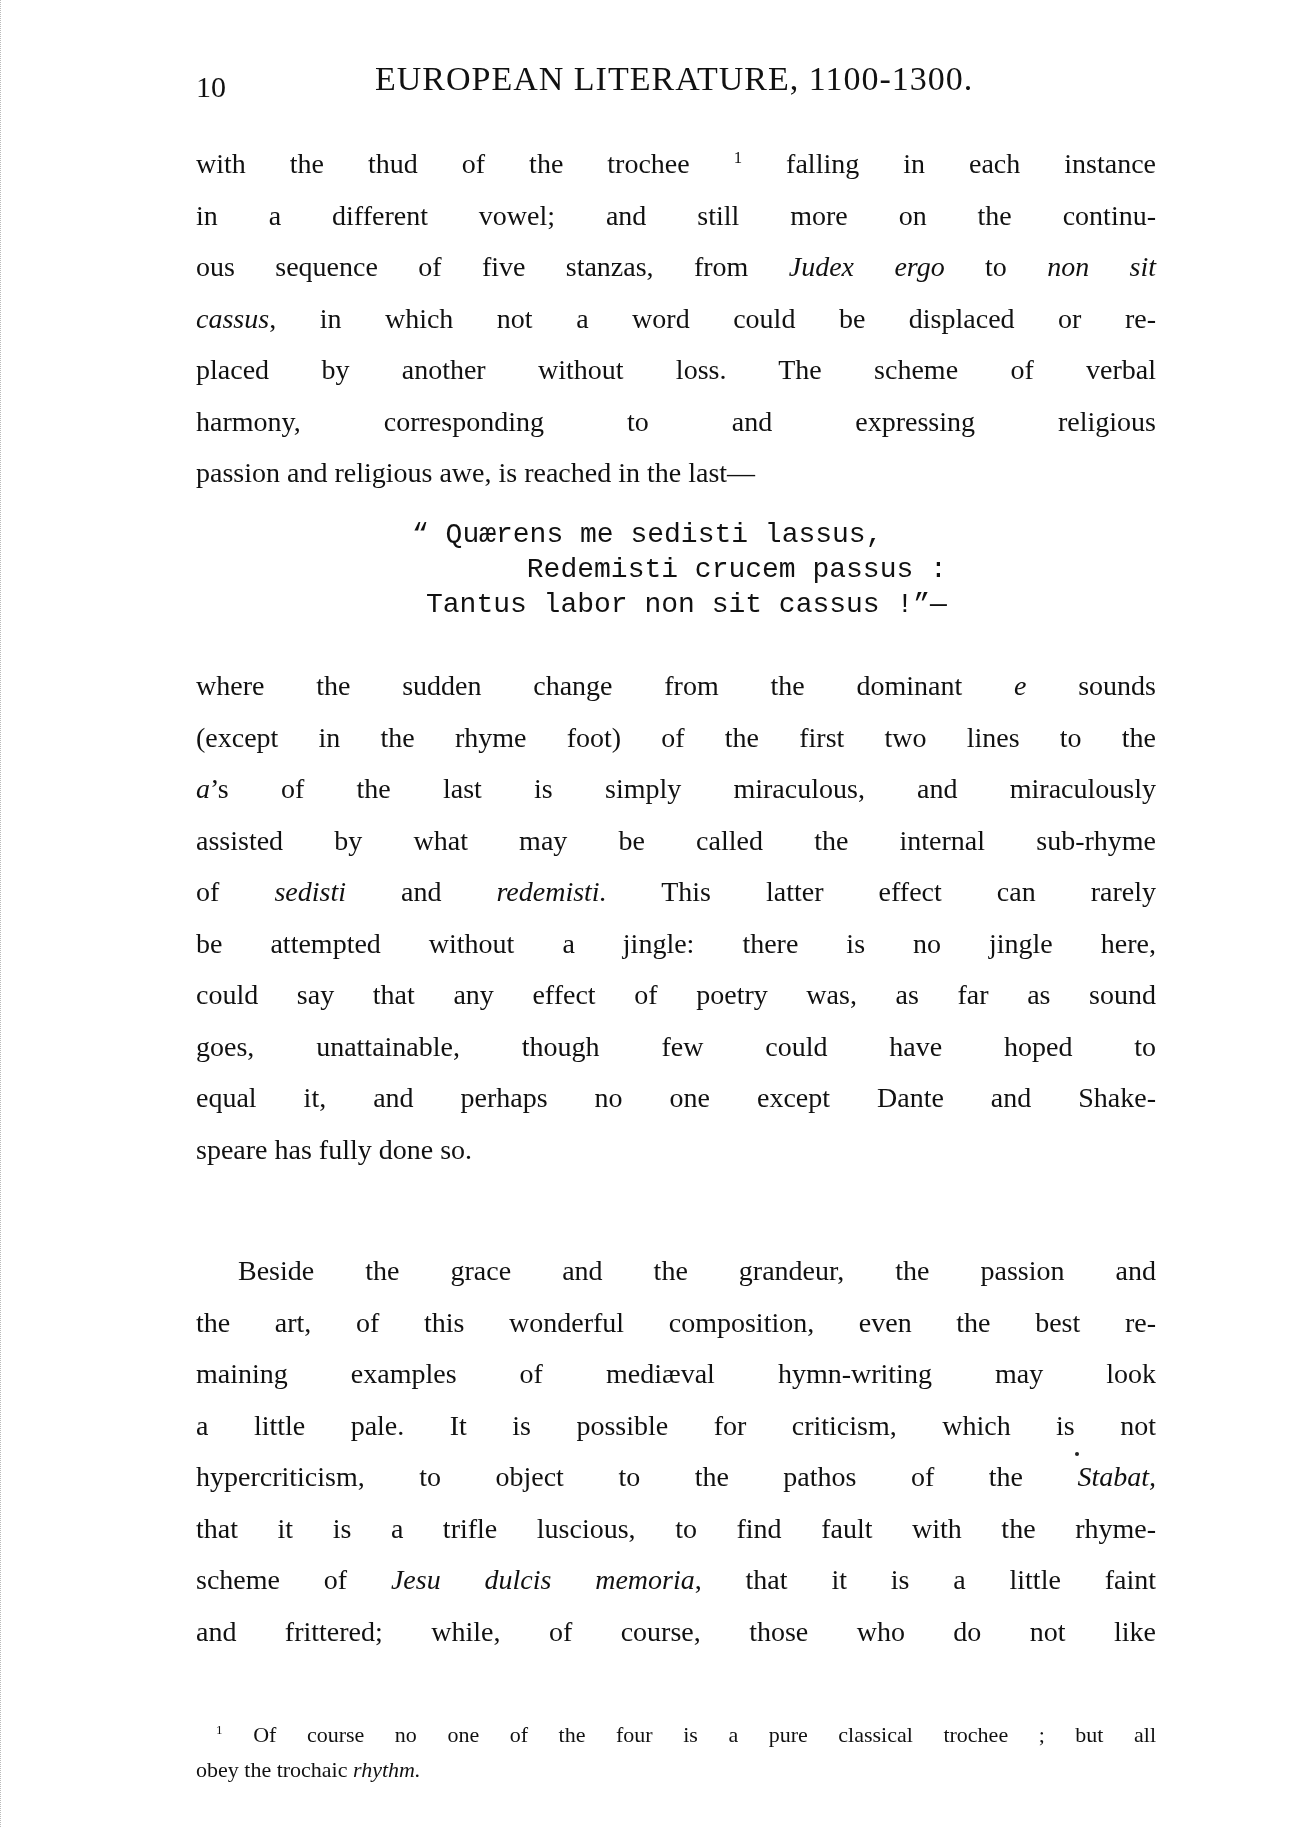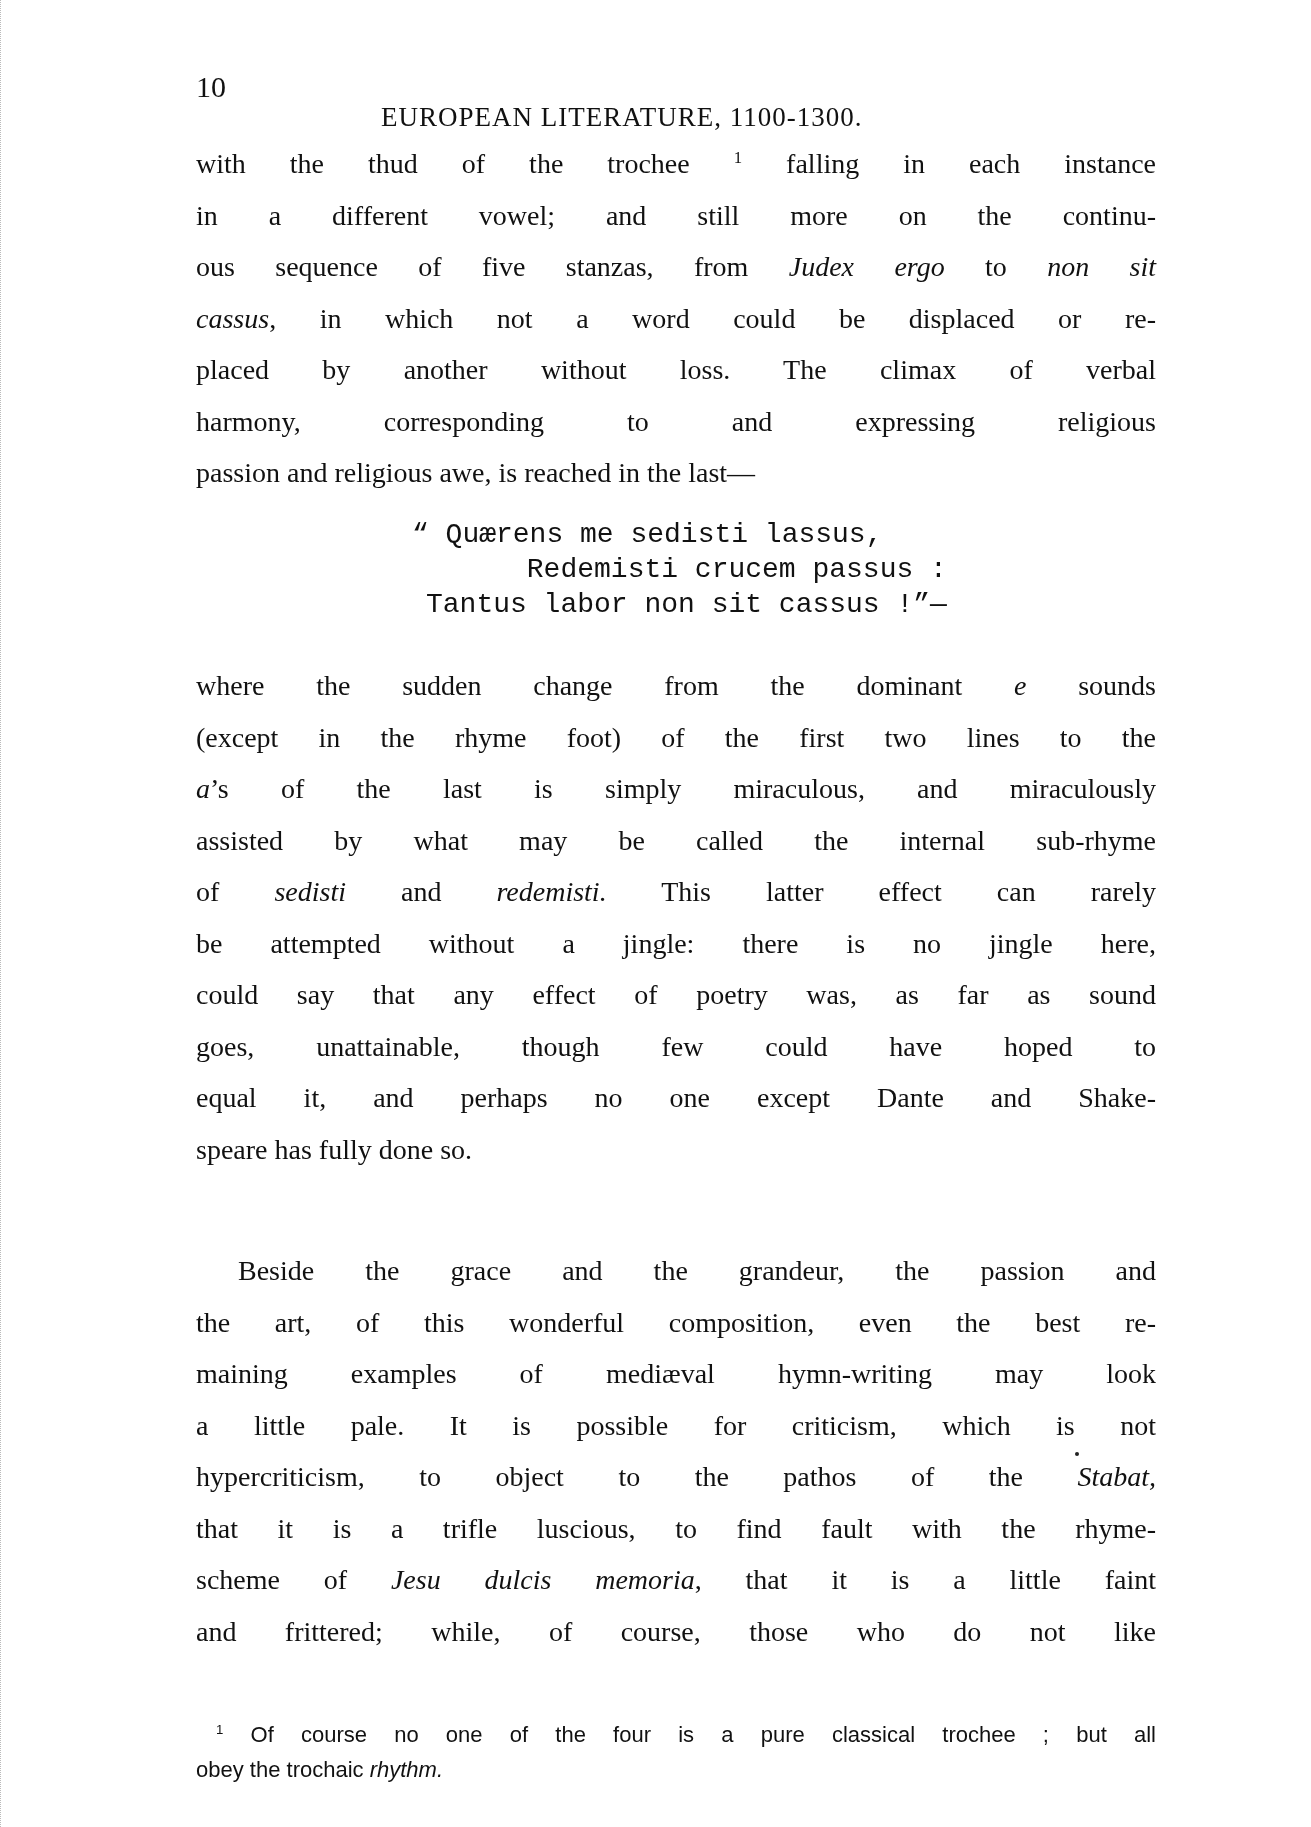--- a/index.html
+++ b/index.html
@@ -4,33 +4,33 @@
 <style>
   html, body { margin: 0; padding: 0; background: #ffffff; }
   body { width: 1311px; height: 1827px; position: relative; overflow: hidden;
          font-family: "DejaVu Serif", "Liberation Serif", serif; color: #111111; }
   .page { position: absolute; left: 0; top: 0; width: 1311px; height: 1827px; background: #ffffff; }
   .edge-marks { position: absolute; left: 0; top: 0; width: 6px; height: 1827px;
                 border-left: 1px dotted #bbbbbb; }
   .running-head { position: absolute; top: 58px; left: 196px; width: 960px; height: 40px;
                   font-family: "Liberation Serif", serif; font-size: 30px; }
   .page-number { position: absolute; left: 0; top: 12px; }
-  .running-title { position: absolute; left: 185px; top: 2px; letter-spacing: 1px; font-size: 27px; margin-top: 42px; }
+  .running-title { position: absolute; left: 179px; top: 2px; letter-spacing: 1px; font-size: 34px; }
   .body { position: absolute; left: 196px; top: 138px; width: 960px;
           font-family: "Liberation Serif", serif; font-size: 28px; line-height: 51.5px; }
   .line { display: block; white-space: nowrap; text-align: justify; text-align-last: justify; height: 51.5px; }
   .line.last { text-align-last: left; }
   .line.indent { padding-left: 42px; }
   .verse { position: absolute; left: 412px; top: 517px; font-family: Liberation Mono, monospace;
            font-size: 28px; line-height: 35px; }
   .verse .vline { display: block; white-space: nowrap; }
   .body2 { top: 660px; }
   .body3 { top: 1245px; }
   .footnotes { position: absolute; left: 196px; top: 1717px; width: 960px;
-               font-family: Liberation Sans, sans-serif; font-size: 22px; line-height: 35px; }
+               font-family: Liberation Serif, serif; font-size: 22px; line-height: 35px; }
   .footnotes .fline { display: block; white-space: nowrap; text-align: justify; text-align-last: justify; }
   .footnotes .fline.first { padding-left: 20px; }
   .footnotes .fline.last { text-align-last: left; }
   i { font-style: italic; }
   sup { font-size: 60%; vertical-align: 0.6em; line-height: 0; }
   .stray-dot { position: absolute; width: 4px; height: 4px; border-radius: 2px; background: #222; }
 </style>
 </head>
 <body>
 
@@ -40,21 +40,21 @@
   <div class="running-head">
     <span class="page-number">10</span>
     <span class="running-title">EUROPEAN LITERATURE, 1100-1300.</span>
   </div>
 
   <div class="body" id="p1">
       <span class="line"><span>with the thud of the trochee</span> <sup>1</sup><span> falling in each instance</span></span>
       <span class="line"><span>in a different vowel; and still more on the continu-</span></span>
       <span class="line"><span>ous sequence of five stanzas, from </span><i>Judex ergo</i><span> to </span><i>non sit</i></span>
       <span class="line"><i>cassus</i><span>, in which not a word could be displaced or re-</span></span>
-      <span class="line"><span>placed by another without loss.  The climax of verbal</span></span>
+      <span class="line"><span>placed by another without loss.  The scheme of verbal</span></span>
       <span class="line"><span>harmony, corresponding to and expressing religious</span></span>
       <span class="line last"><span>passion and religious awe, is reached in the last—</span></span>
     </div>
 
   <div class="verse" id="verse">
       <span class="vline">“ Quærens me sedisti lassus,</span>
       <span class="vline" style="padding-left: 14px; text-align: right;">Redemisti crucem passus :</span>
       <span class="vline" style="padding-left: 14px;">Tantus labor non sit cassus !”—</span>
     </div>
 

